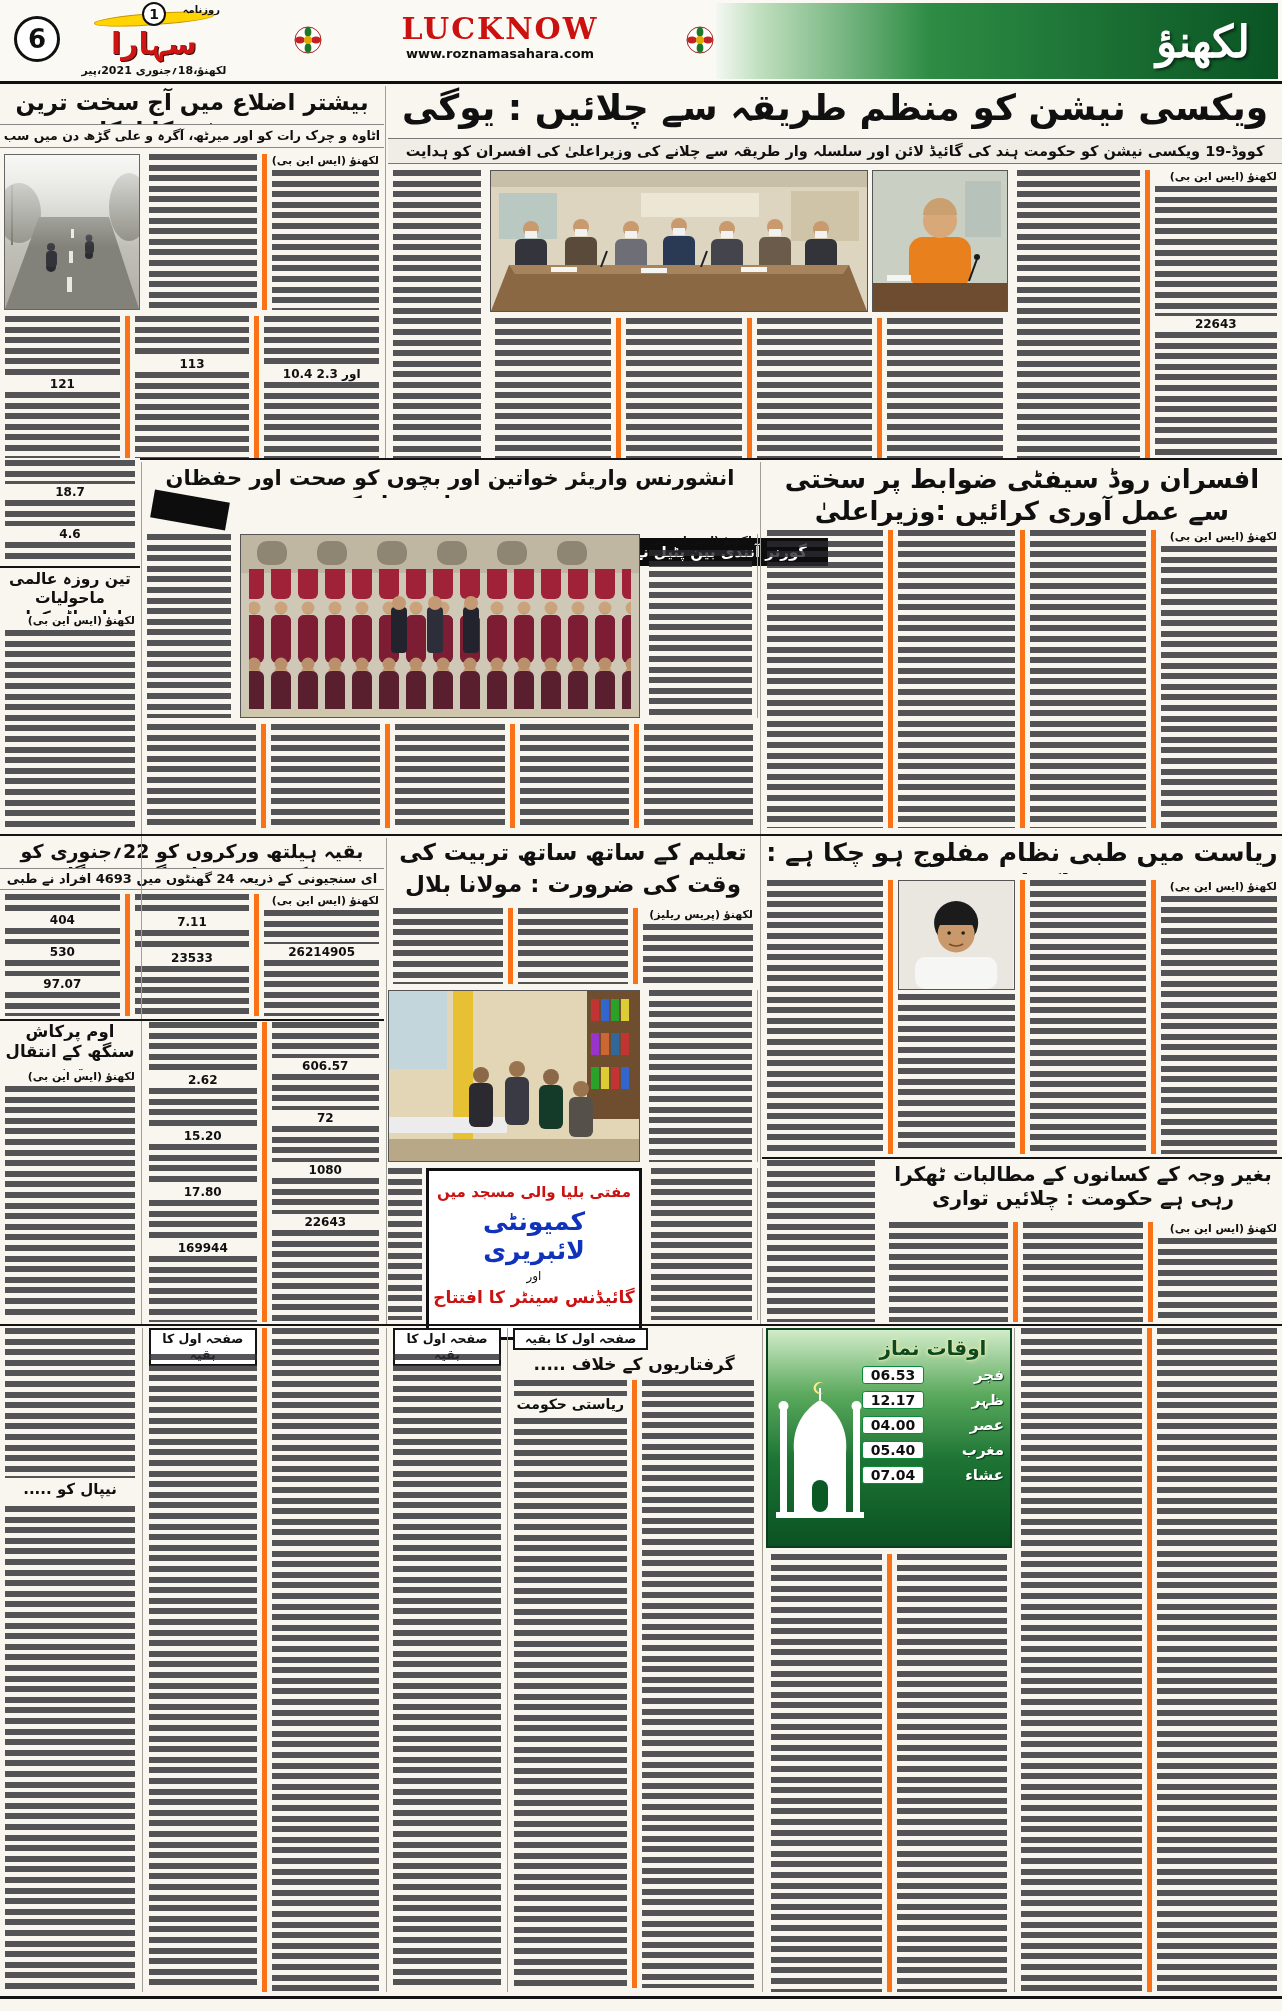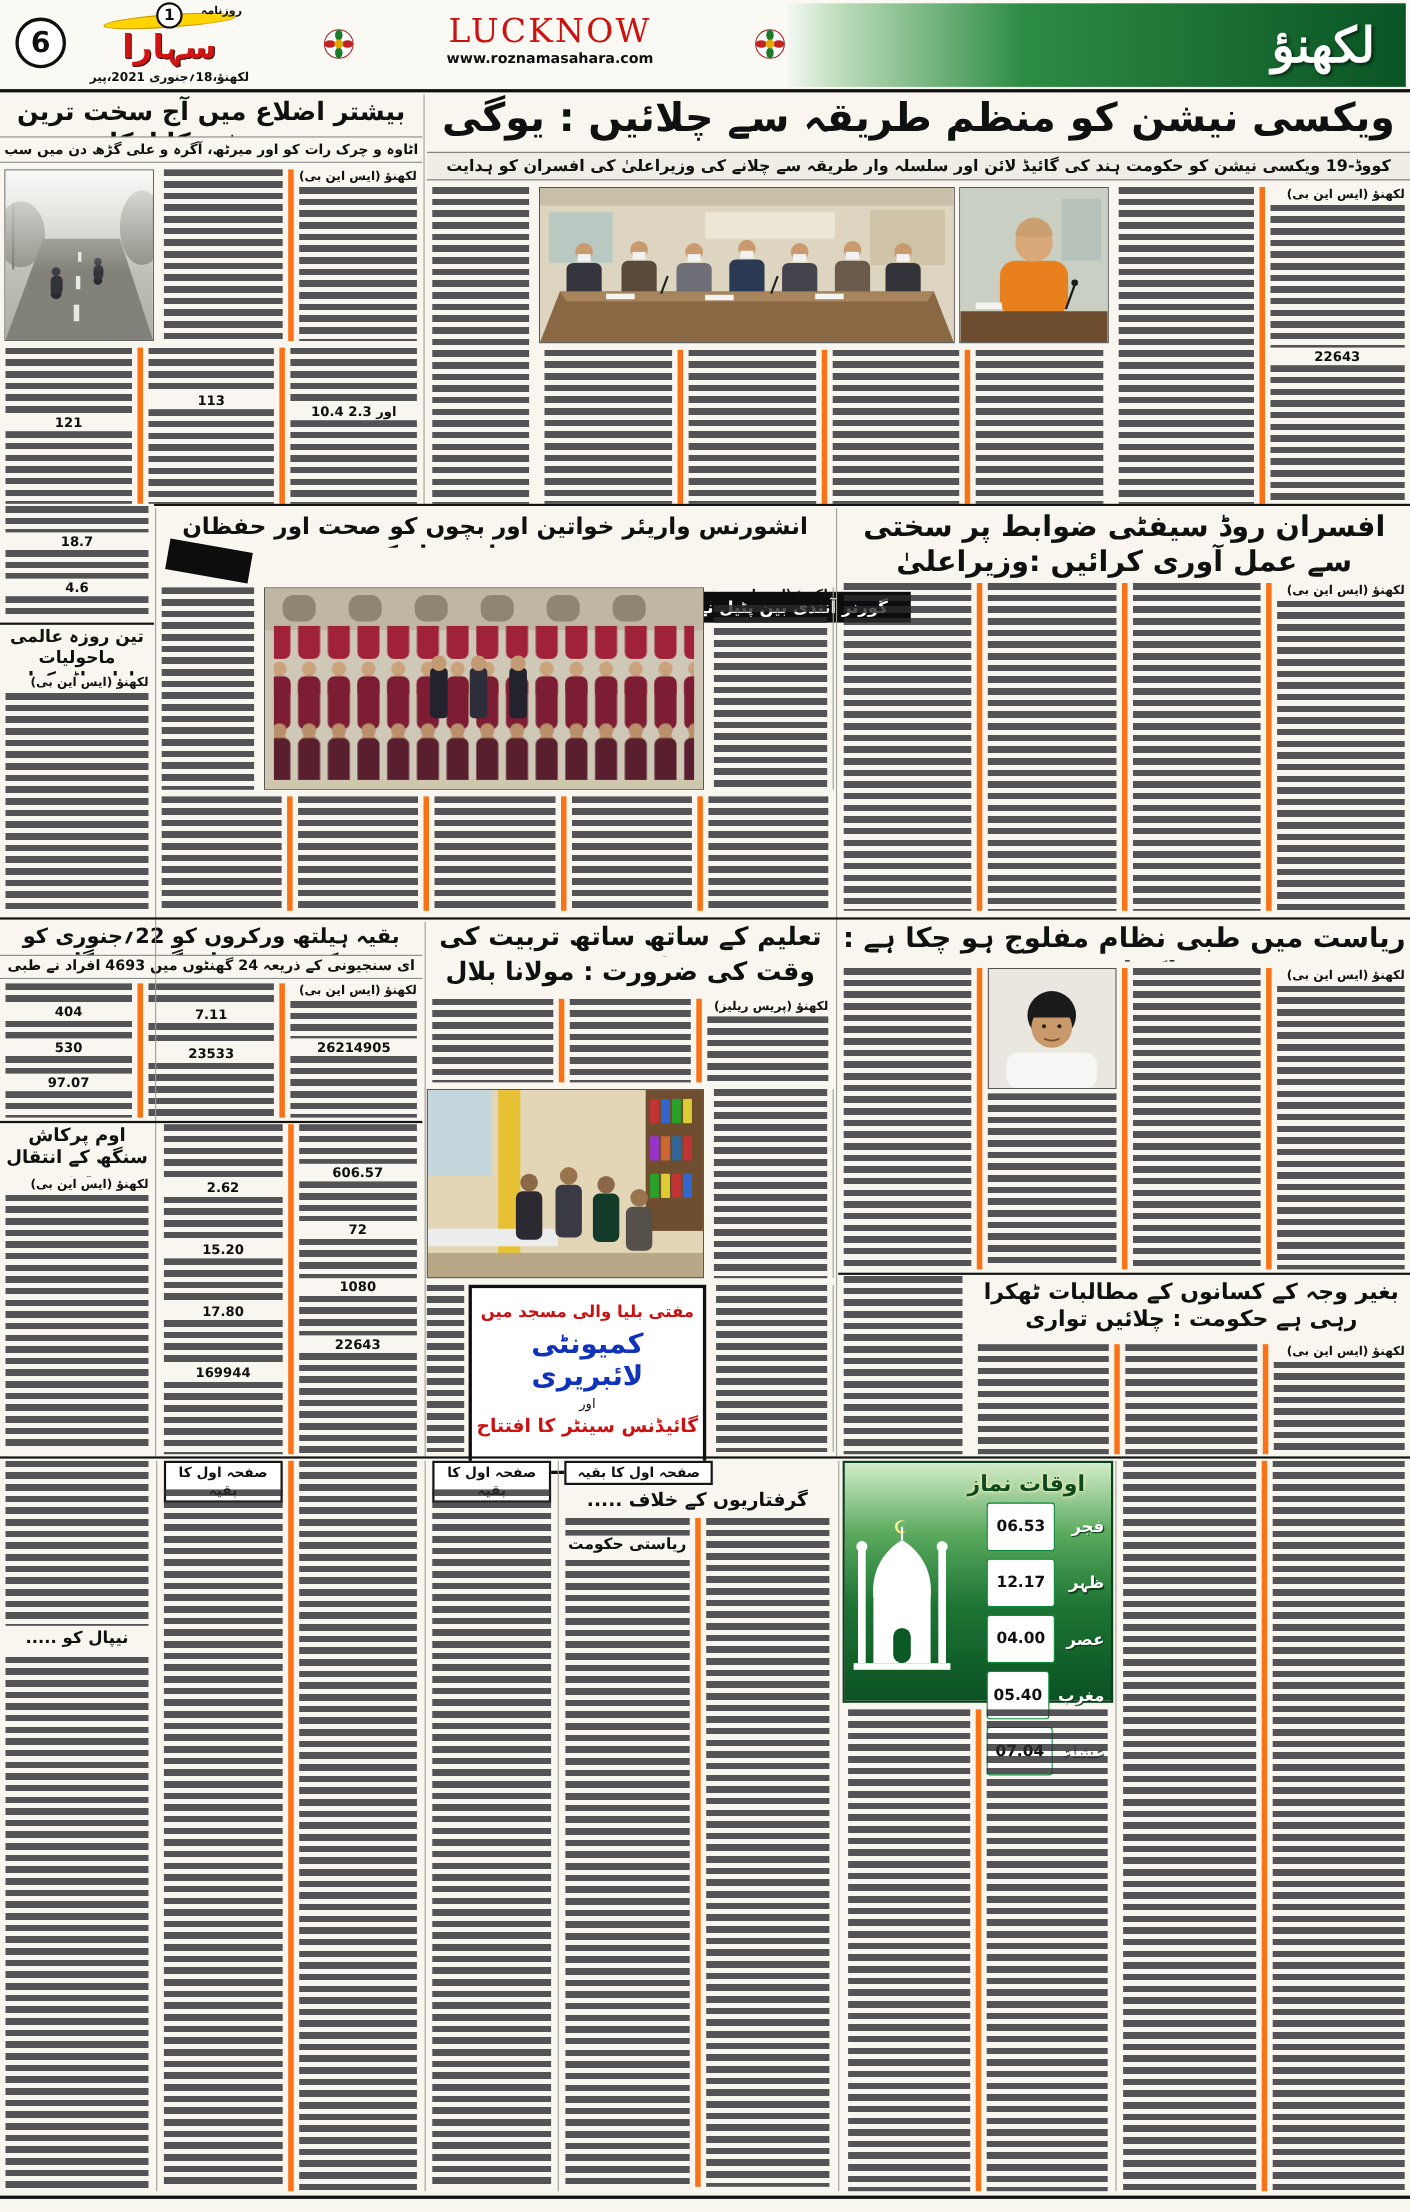--- a/index.html
+++ b/index.html
@@ -19,40 +19,40 @@
   .hrule { background:#141414; }
   .labelbox { display:inline-block; border:2px solid #141414; padding:1px 10px; font-weight:bold; font-size:12.5px; background:#fff; line-height:16px; }
   .revbar { background:#0d0d0d; color:#fff; font-weight:bold; display:flex; align-items:center; justify-content:center; position:relative; }
   .pgnum { width:46px; height:46px; border:3px solid #101010; border-radius:50%; display:flex; align-items:center; justify-content:center; font-size:26px; font-weight:bold; background:#fff; }
   .greenpanel { background:linear-gradient(90deg,#f3f8f2 0%,#bfdebd 8%,#2d8c44 38%,#0a5424 100%); display:flex; align-items:center; justify-content:flex-start; }
   .masjidbox { border:3px solid #101010; background:#fff; text-align:center; padding-top:12px; }
   .prayerbox { border:2px solid #0c3f1c; background:linear-gradient(180deg,#d2ecc9 0%,#5aa95d 30%,#1d7434 60%,#0b5222 100%); display:flex; padding:6px; }
   .pr-title { font-size:20px; font-weight:bold; color:#0a4a1e; text-align:center; text-shadow:0 0 5px #ffec9e, 0 0 2px #ffffff; margin-bottom:6px; }
   .pr-row { display:flex; align-items:center; margin-bottom:7px; }
   .pr-name { flex:1; color:#fff; font-weight:bold; font-size:15px; text-align:right; padding-left:8px; text-shadow:1px 1px 1px #063914; }
-  .pr-time { width:62px; background:#fff; border:1px solid #0a8a3a; border-radius:3px; font-weight:bold; font-size:14px; text-align:center; direction:ltr; padding:13px 0;margin-left:35px; }
+  .pr-time { width:62px; background:#fff; border:1px solid #0a8a3a; border-radius:3px; font-weight:bold; font-size:14px; text-align:center; direction:ltr; padding:0 0; }
 </style>
 </head>
 <body>
 
 <div class="page">
 
   <div class="abs" style="left:0;top:0;width:1282px;height:84px;border-bottom:3px solid #101010;background:#fbf9f3;">
     <div class="abs pgnum" style="left:14px;top:16px;">6</div>
 
     <div class="abs" style="left:88px;top:2px;width:132px;height:60px;">
       <div class="abs" style="left:6px;top:11px;width:120px;height:12px;background:#ffd400;border:1px solid #c89600;border-radius:50% 50% 45% 45%;transform:rotate(-4deg);"></div>
       <div class="abs" style="left:54px;top:0;width:24px;height:24px;border:2px solid #101010;border-radius:50%;background:#fff;font-weight:bold;font-size:14px;line-height:20px;text-align:center;">1</div>
       <div class="abs" style="right:0;top:2px;font-size:10px;font-weight:bold;">روزنامہ</div>
       <div class="abs" style="left:0;top:24px;width:132px;text-align:center;font-size:30px;font-weight:bold;color:#d01414;text-shadow:1px 1px 0 #3a0d0d;line-height:36px;">سہارا</div>
     </div>
     <div class="abs" style="left:80px;top:64px;width:148px;text-align:center;font-size:11px;font-weight:bold;">لکھنؤ،18؍جنوری 2021،پیر</div>
 
     <div class="abs" style="left:290px;top:12px;width:420px;text-align:center;">
-      <div style="font-family:'DejaVu Serif',serif;font-size:30px;font-weight:normal;color:#cc1111;letter-spacing:2px;line-height:34px;">LUCKNOW</div>
+      <div style="font-family:'DejaVu Serif',serif;font-size:30px;font-weight:bold;color:#cc1111;letter-spacing:2px;line-height:34px;">LUCKNOW</div>
       <div style="font-size:13px;font-weight:bold;direction:ltr;">www.roznamasahara.com</div>
     </div>
 
     <div class="abs" style="left:294px;top:26px;width:28px;height:28px;">
       <svg width="28" height="28" viewBox="0 0 28 28">
           <circle cx="14" cy="14" r="13" fill="#fff" stroke="#a52222"></circle>
           <ellipse cx="14" cy="6" rx="3.4" ry="5" fill="#1a7a2a"></ellipse>
           <ellipse cx="14" cy="22" rx="3.4" ry="5" fill="#1a7a2a"></ellipse>
           <ellipse cx="6" cy="14" rx="5" ry="3.4" fill="#c22222"></ellipse>
           <ellipse cx="22" cy="14" rx="5" ry="3.4" fill="#c22222"></ellipse>

